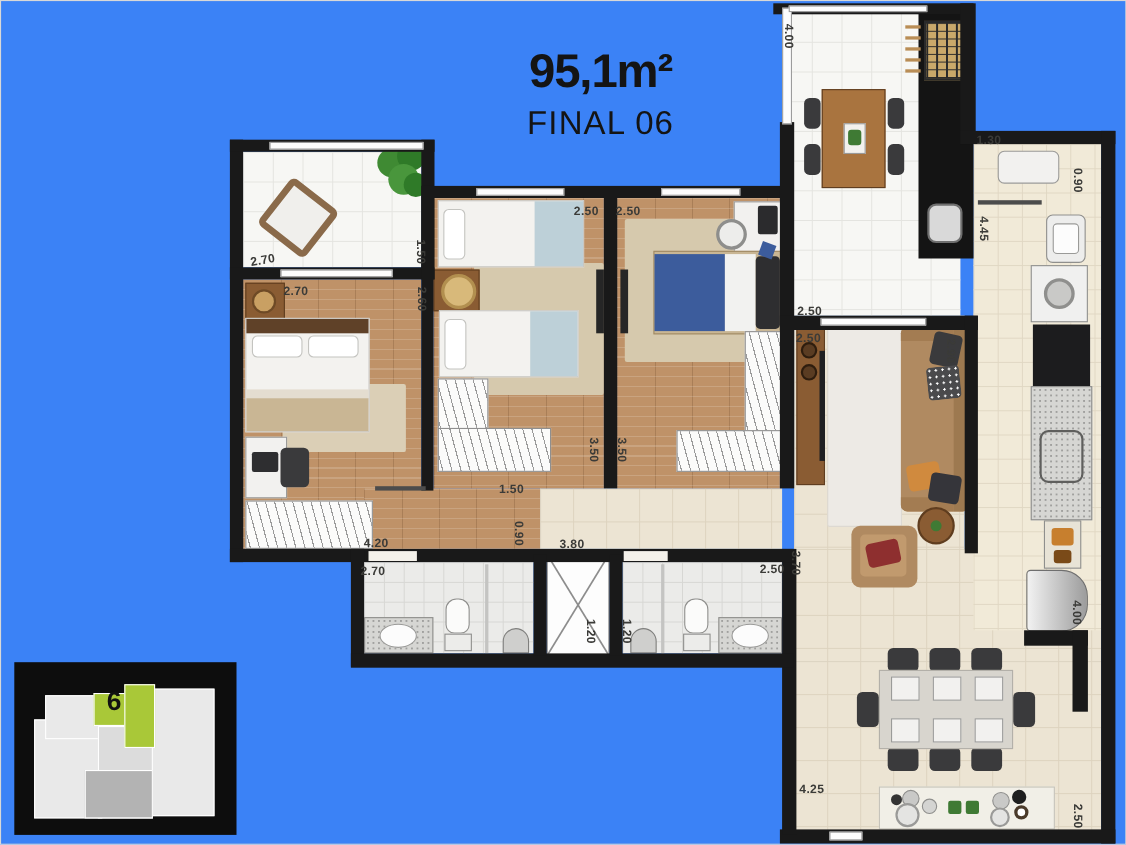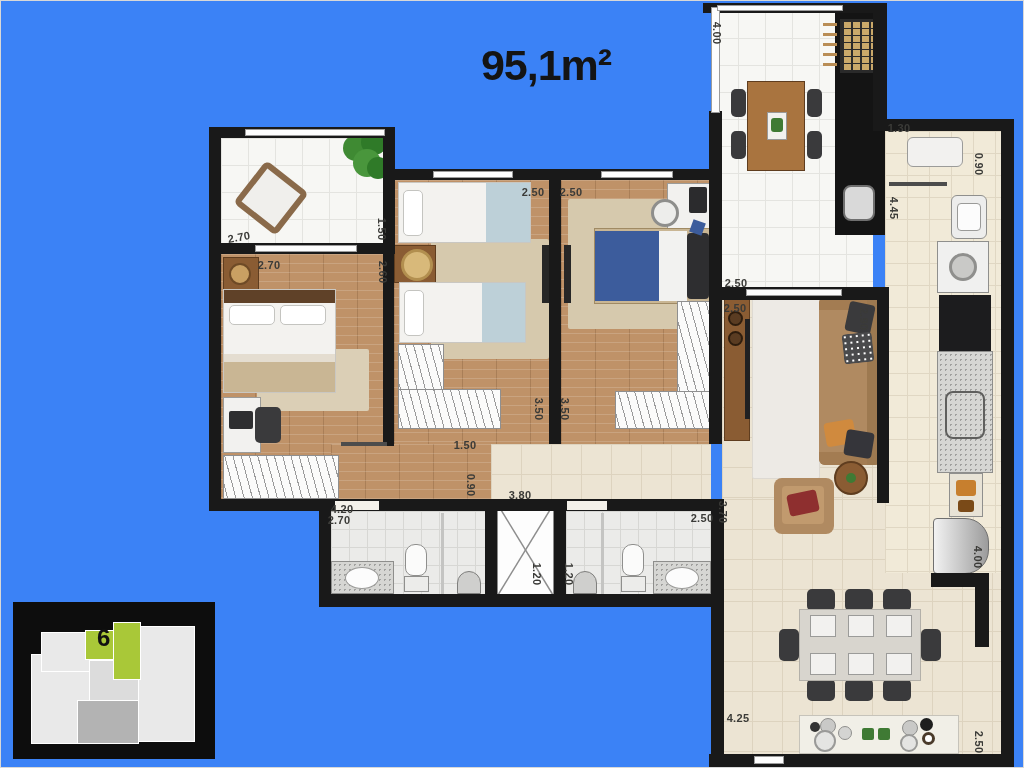--- a/index.html
+++ b/index.html
@@ -51,20 +51,21 @@
   #inset .green{background:#a9c838;border:1px solid #fff;box-sizing:border-box;}
   #inset .num{position:absolute;font-size:24px;font-weight:800;color:#111;z-index:5;}
 </style>
 </head>
 <body>
 
 <div id="stage">
 
   <div id="hdr">
     <div class="area">95,1m²</div>
+    <div class="unit">FINAL 06</div>
   </div>
 
   <div class="abs tile-white" style="left:220px;top:137px;width:162px;height:105px;"></div>
   <div class="abs tile-white" style="left:710px;top:10px;width:162px;height:276px;"></div>
   <div class="abs wood" style="left:220px;top:253px;width:162px;height:245px;"></div>
   <div class="abs wood" style="left:330px;top:443px;width:160px;height:55px;"></div>
   <div class="abs tile-beige" style="left:490px;top:443px;width:220px;height:55px;"></div>
   <div class="abs wood" style="left:393px;top:179px;width:155px;height:264px;"></div>
   <div class="abs wood" style="left:560px;top:179px;width:148px;height:264px;"></div>
   <div class="abs tile-beige" style="left:721px;top:286px;width:155px;height:214px;"></div>
@@ -279,21 +280,21 @@
       <span class="dim" style="left: 238px; top: 236px; transform: translate(-50%, -50%) rotate(-10deg);">2.70</span>
       <span class="dim" style="left: 268px; top: 264px; transform: translate(-50%, -50%) rotate(0deg);">2.70</span>
       <span class="dim" style="left: 382px; top: 271px; transform: translate(-50%, -50%) rotate(90deg);">2.60</span>
       <span class="dim" style="left: 532px; top: 191px; transform: translate(-50%, -50%) rotate(0deg);">2.50</span>
       <span class="dim" style="left: 570px; top: 191px; transform: translate(-50%, -50%) rotate(0deg);">2.50</span>
       <span class="dim" style="left: 538px; top: 408px; transform: translate(-50%, -50%) rotate(90deg);">3.50</span>
       <span class="dim" style="left: 564px; top: 408px; transform: translate(-50%, -50%) rotate(90deg);">3.50</span>
       <span class="dim" style="left: 464px; top: 444px; transform: translate(-50%, -50%) rotate(0deg);">1.50</span>
       <span class="dim" style="left: 470px; top: 484px; transform: translate(-50%, -50%) rotate(90deg);">0.90</span>
       <span class="dim" style="left: 503px; top: 494px; transform: translate(-50%, -50%) rotate(0deg); padding-left: 32px;">3.80</span>
-      <span class="dim" style="left: 341px; top: 493px; transform: translate(-50%, -50%) rotate(0deg); margin-top: 15px;">4.20</span>
+      <span class="dim" style="left: 341px; top: 493px; transform: translate(-50%, -50%) rotate(0deg);">4.20</span>
       <span class="dim" style="left: 338px; top: 519px; transform: translate(-50%, -50%) rotate(0deg);">2.70</span>
       <span class="dim" style="left: 536px; top: 573px; transform: translate(-50%, -50%) rotate(90deg);">1.20</span>
       <span class="dim" style="left: 568px; top: 573px; transform: translate(-50%, -50%) rotate(90deg);">1.20</span>
       <span class="dim" style="left: 701px; top: 517px; transform: translate(-50%, -50%) rotate(0deg);">2.50</span>
       <span class="dim" style="left: 722px; top: 511px; transform: translate(-50%, -50%) rotate(90deg);">3.70</span>
       <span class="dim" style="left: 735px; top: 282px; transform: translate(-50%, -50%) rotate(0deg);">2.50</span>
       <span class="dim" style="left: 734px; top: 307px; transform: translate(-50%, -50%) rotate(0deg);">2.50</span>
       <span class="dim" style="left: 863px; top: 318px; transform: translate(-50%, -50%) rotate(90deg);">2.90</span>
       <span class="dim" style="left: 898px; top: 127px; transform: translate(-50%, -50%) rotate(0deg);">1.30</span>
       <span class="dim" style="left: 978px; top: 163px; transform: translate(-50%, -50%) rotate(90deg);">0.90</span>

